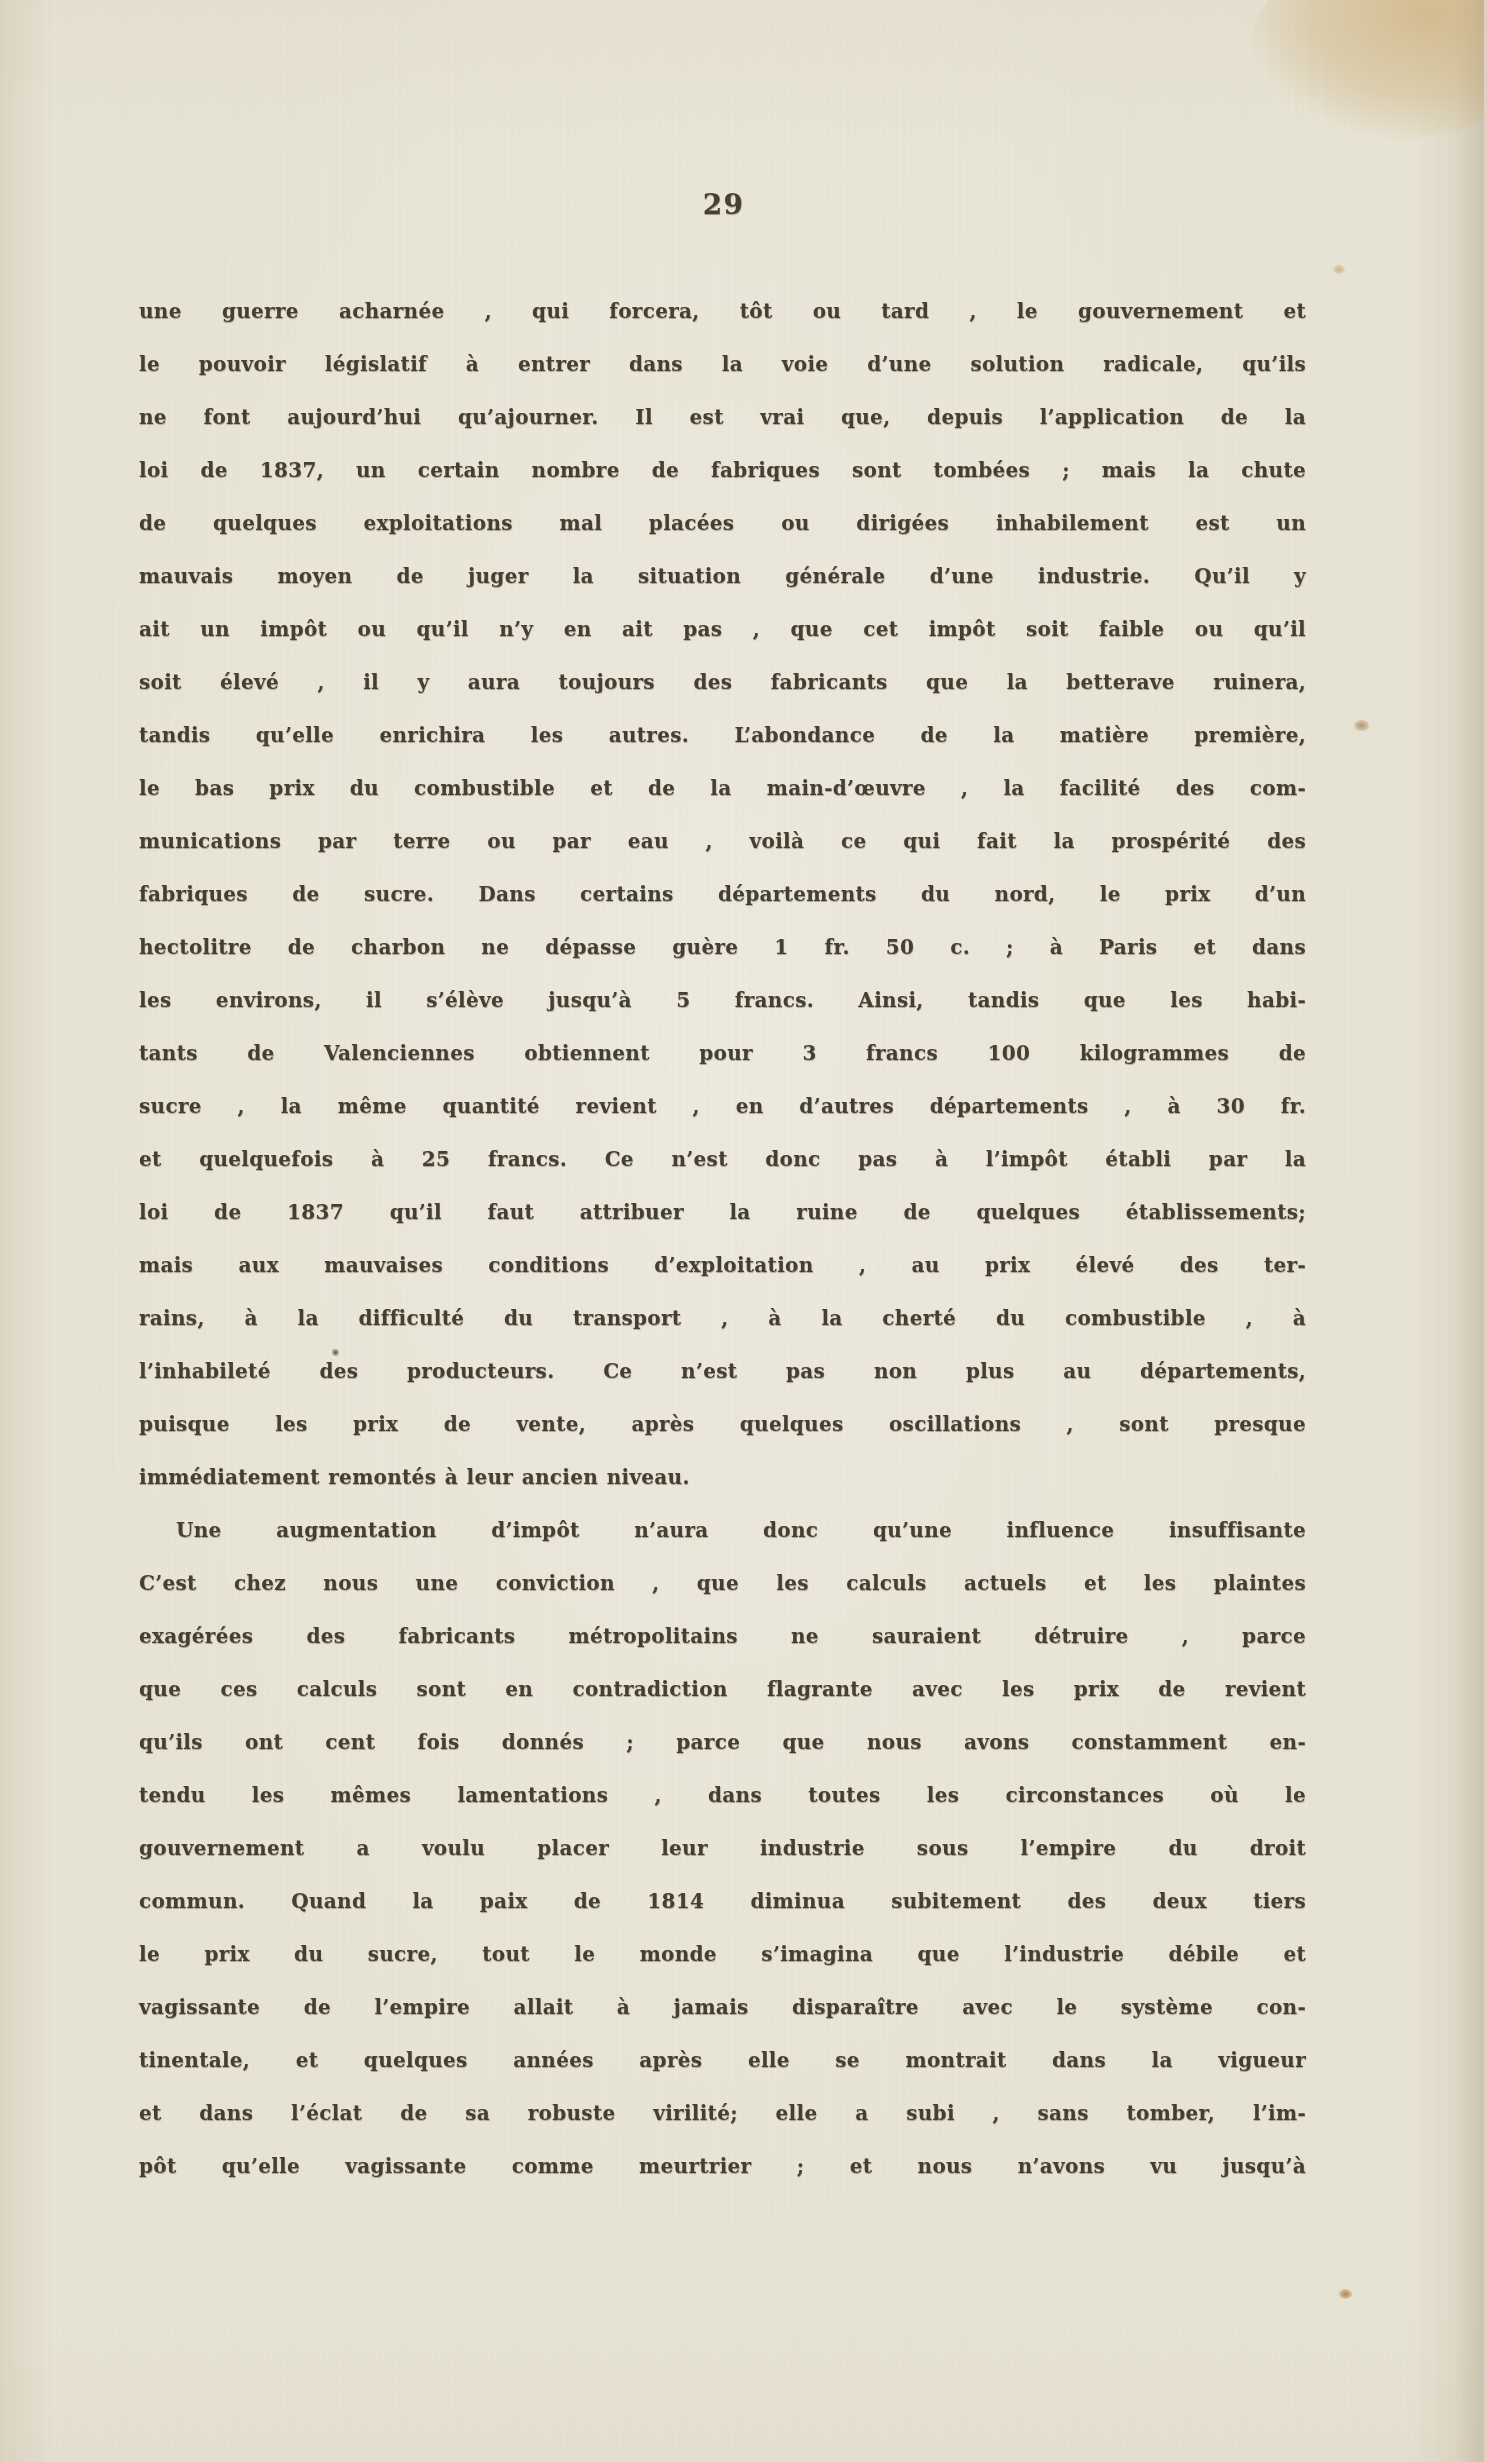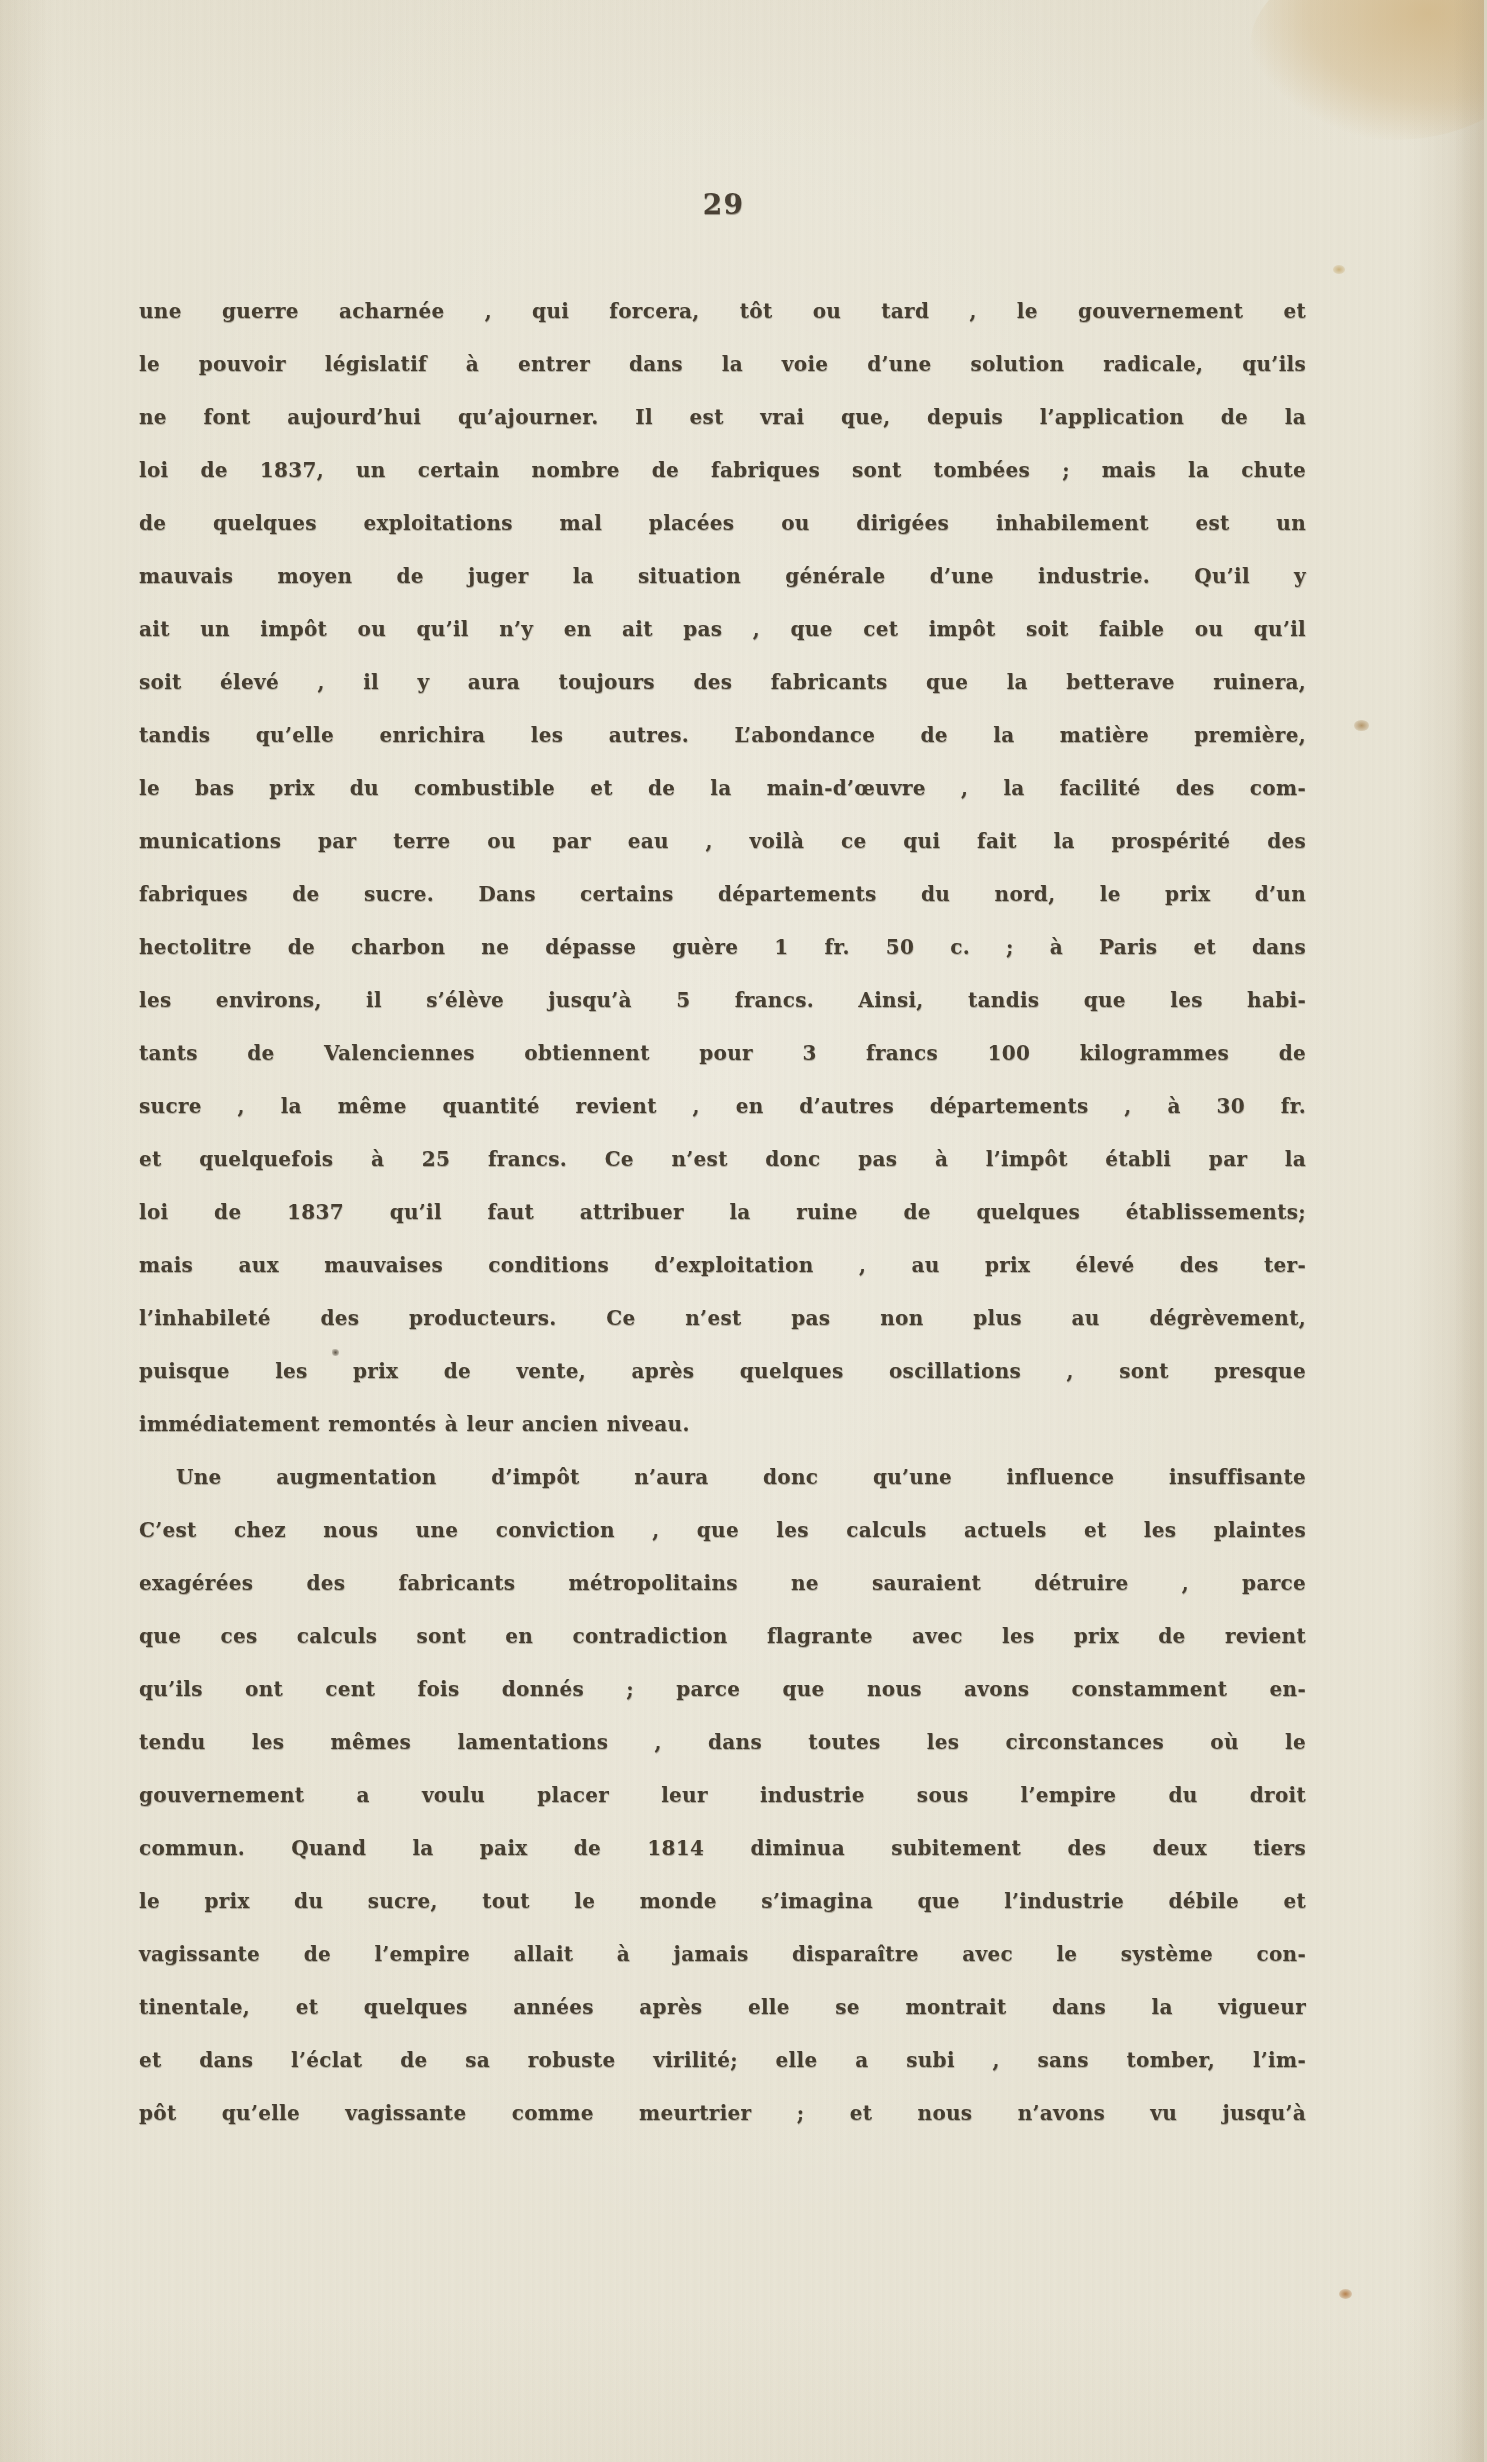--- a/index.html
+++ b/index.html
@@ -124,21 +124,22 @@
     <div class="line">le bas prix du combustible et de la main-d’œuvre , la facilité des com-</div>
     <div class="line">munications par terre ou par eau , voilà ce qui fait la prospérité des</div>
     <div class="line">fabriques de sucre. Dans certains départements du nord, le prix d’un</div>
     <div class="line">hectolitre de charbon ne dépasse guère 1 fr. 50 c. ; à Paris et dans</div>
     <div class="line">les environs, il s’élève jusqu’à 5 francs. Ainsi, tandis que les habi-</div>
     <div class="line">tants de Valenciennes obtiennent pour 3 francs 100 kilogrammes de</div>
     <div class="line">sucre , la même quantité revient , en d’autres départements , à 30 fr.</div>
     <div class="line">et quelquefois à 25 francs. Ce n’est donc pas à l’impôt établi par la</div>
     <div class="line">loi de 1837 qu’il faut attribuer la ruine de quelques établissements;</div>
     <div class="line">mais aux mauvaises conditions d’exploitation , au prix élevé des ter-</div>
-    <div class="line">l’inhabileté des producteurs. Ce n’est pas non plus au dégrèvement,</div>
+    <div class="line">rains, à la difficulté du transport , à la cherté du combustible , à</div>
+    <div class="line">l’inhabileté des producteurs. Ce n’est pas non plus au départements,</div>
     <div class="line">puisque les prix de vente, après quelques oscillations , sont presque</div>
     <div class="line short">immédiatement remontés à leur ancien niveau.</div>
     <div class="line indent">Une augmentation d’impôt n’aura donc qu’une influence insuffisante</div>
     <div class="line">C’est chez nous une conviction , que les calculs actuels et les plaintes</div>
     <div class="line">exagérées des fabricants métropolitains ne sauraient détruire , parce</div>
     <div class="line">que ces calculs sont en contradiction flagrante avec les prix de revient</div>
     <div class="line">qu’ils ont cent fois donnés ; parce que nous avons constamment en-</div>
     <div class="line">tendu les mêmes lamentations , dans toutes les circonstances où le</div>
     <div class="line">gouvernement a voulu placer leur industrie sous l’empire du droit</div>
     <div class="line">commun. Quand la paix de 1814 diminua subitement des deux tiers</div>

